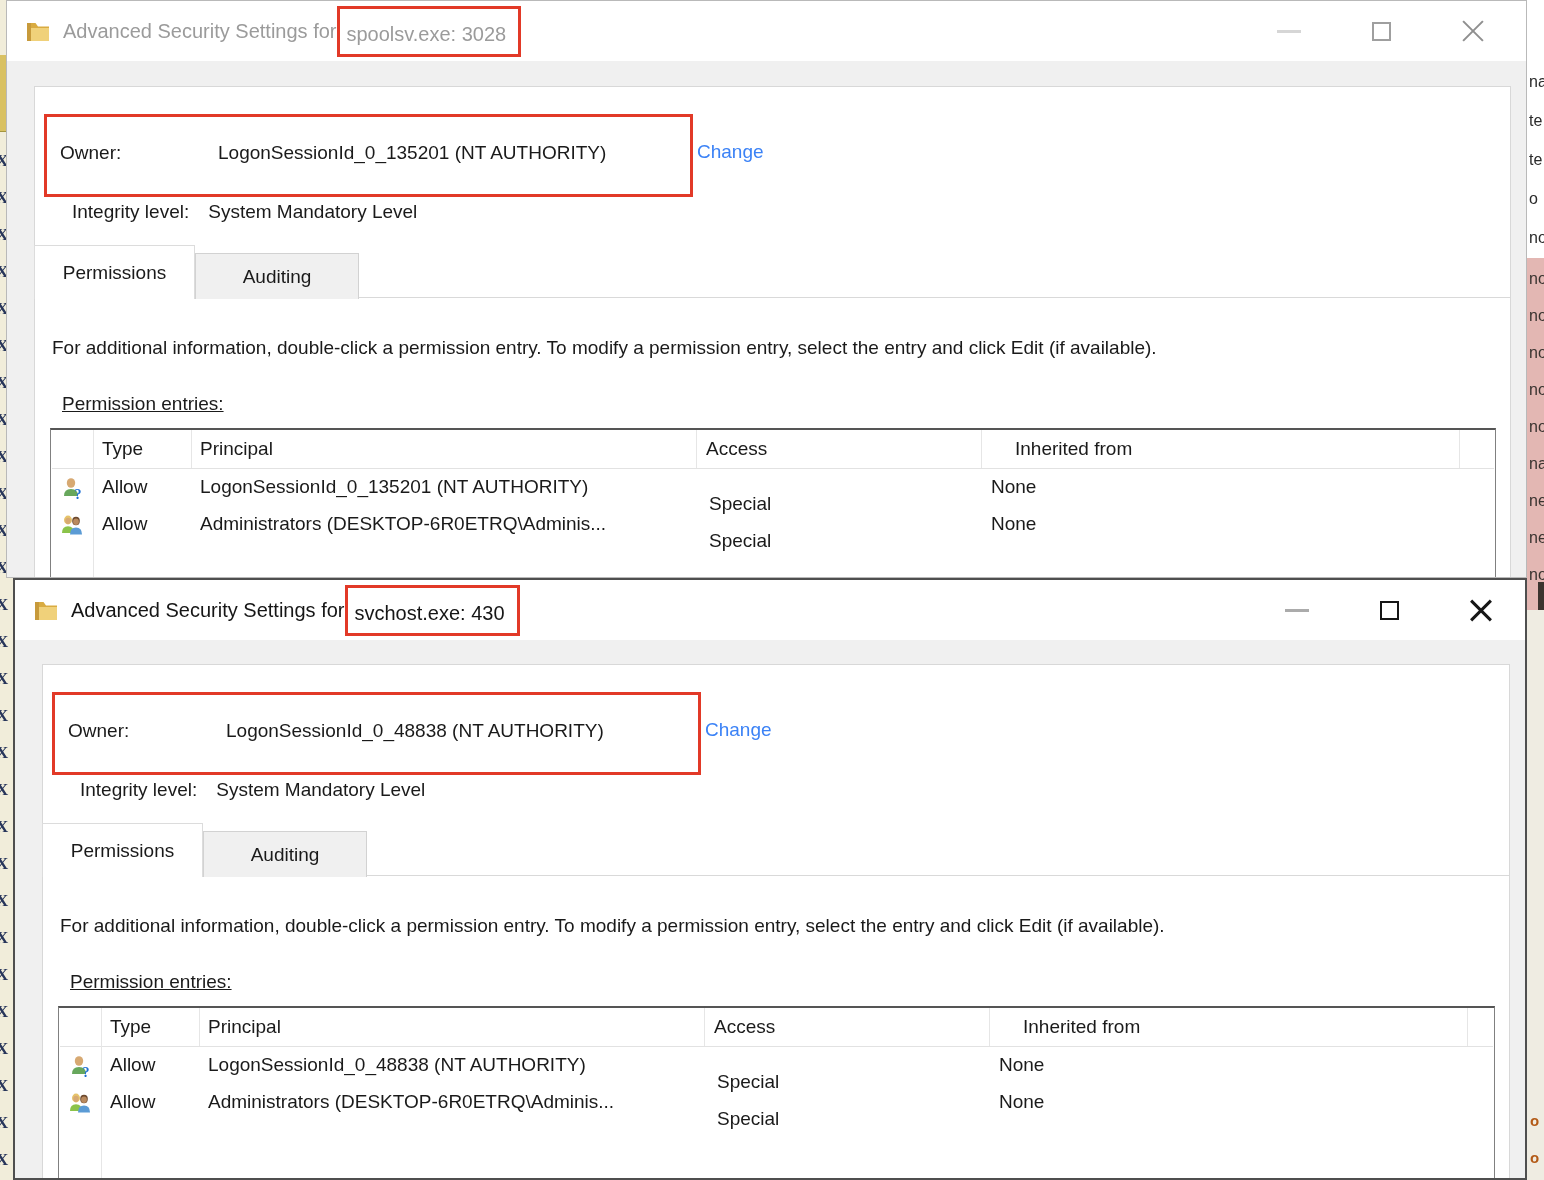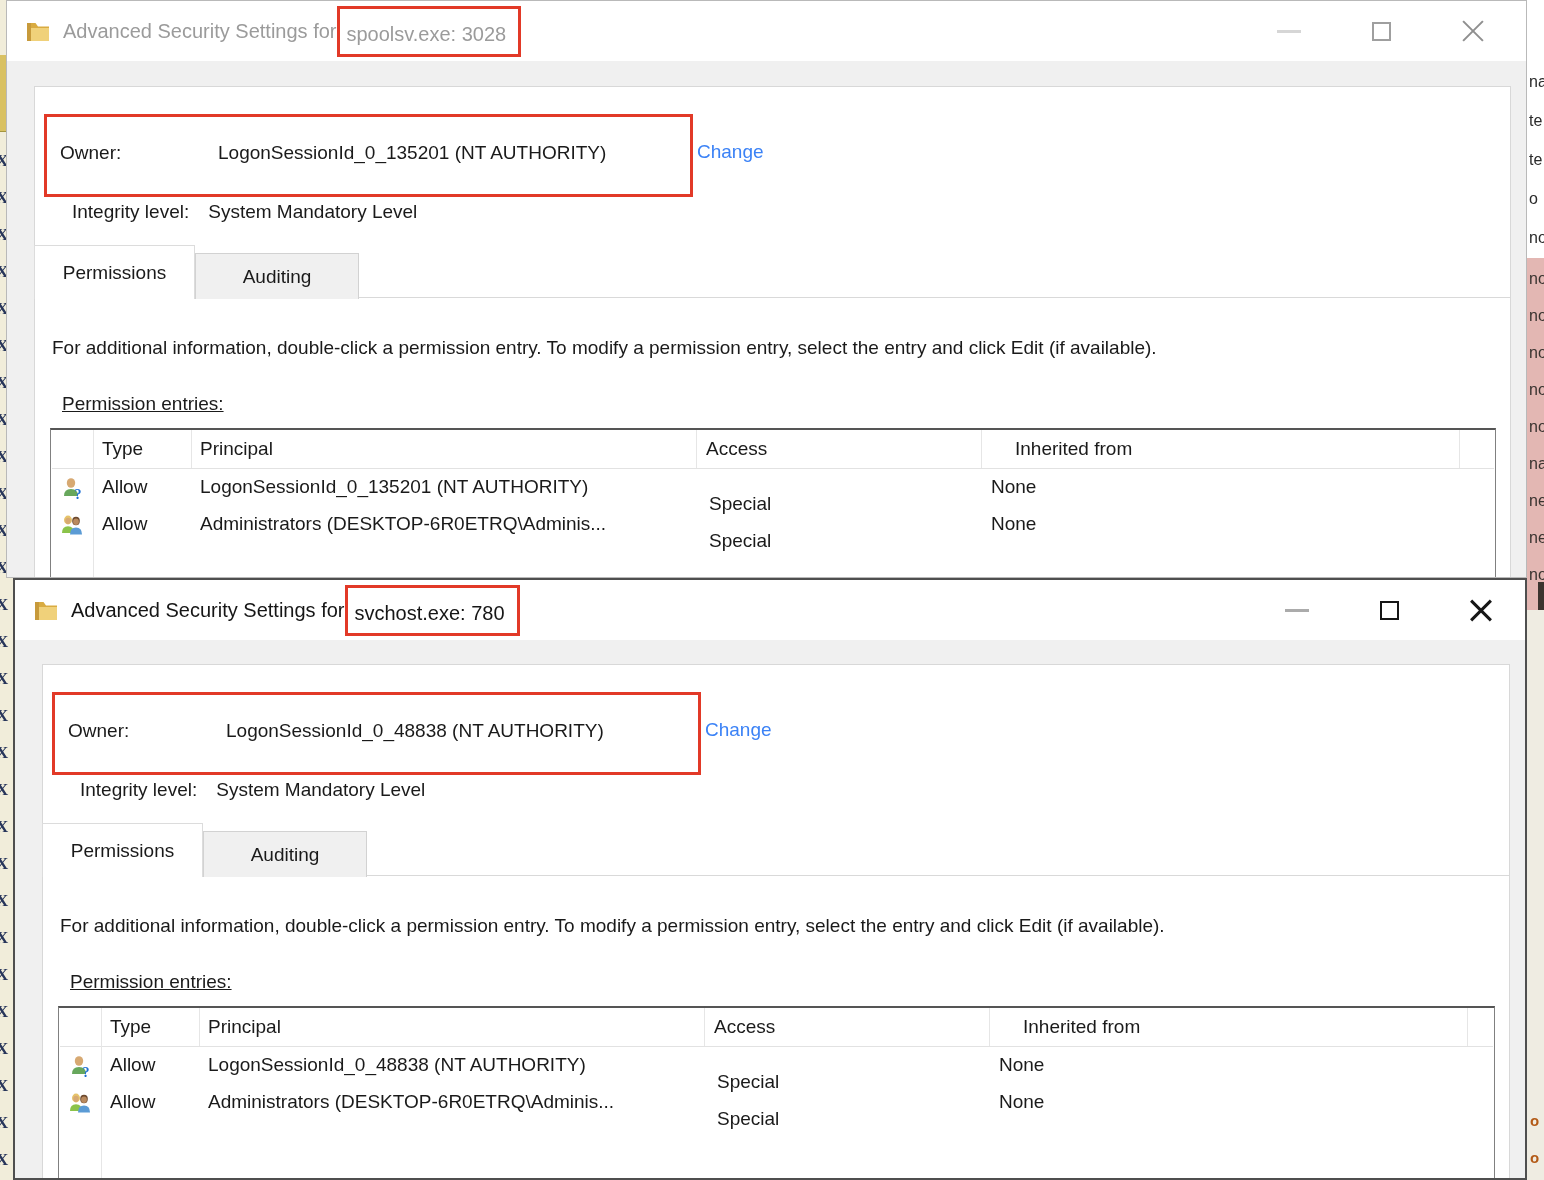--- a/index.html
+++ b/index.html
@@ -215,21 +215,21 @@
   <div class="dialog active" style="left:13px;top:578px;width:1514px;height:602px;">
     <div class="titlebar">
       <svg width="24" height="21" viewBox="0 0 24 21">
         <path d="M1 2 L9.5 2 L12 5.5 L23 5.5 L23 20 L1 20 Z" fill="#d9ab41"></path>
         <path d="M1 7 L23 7 L23 20 L1 20 Z" fill="#f0d17a"></path>
         <path d="M1 2 L5 2 L5 20 L1 20 Z" fill="#c79a3b"></path>
       </svg>
       <div class="title">
         <span>Advanced Security Settings for</span>
         <span class="title-hl">
-          <span>svchost.exe: 780</span>
+          <span>svchost.exe: 430</span>
         </span>
       </div>
       <div class="controls">
         <div class="ctl">
             <div class="dash"></div>
           </div>
         <div class="ctl">
             <div class="boxglyph"></div>
           </div>
         <div class="ctl">

